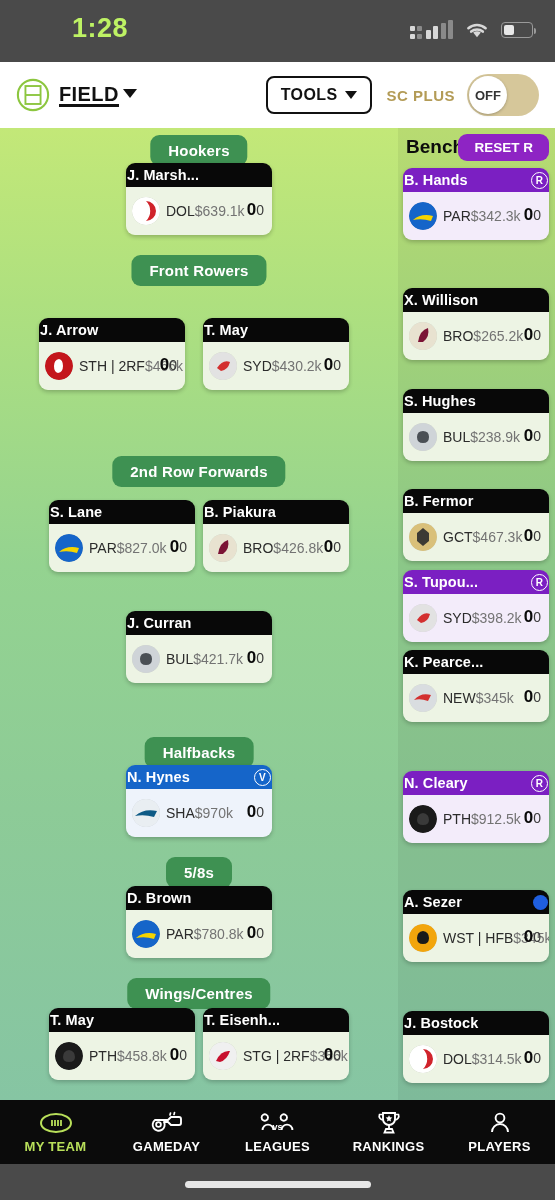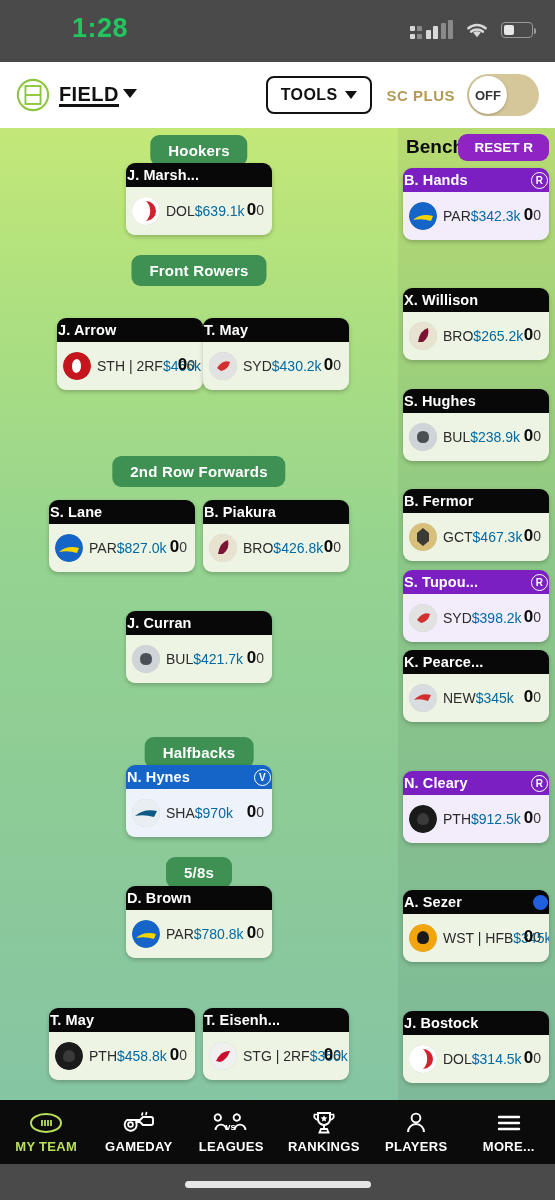--- a/index.html
+++ b/index.html
@@ -11,21 +11,21 @@
   }
   .phone { position: relative; width: 555px; height: 1200px; overflow: hidden; }
 
   
   .statusbar {
     position: absolute; top: 0; left: 0; width: 555px; height: 62px;
     background: #4a4a4a; display: flex; align-items: center;
   }
   .sb-time {
     position: absolute; left: 72px; top: 13px;
-    color: #22c55e; font-size: 27px; font-weight: 600; letter-spacing: .5px;
+    color: #bef264; font-size: 27px; font-weight: 600; letter-spacing: .5px;
   }
   .sb-right { position: absolute; right: 22px; top: 20px; display: flex; align-items: center; gap: 11px; }
   .sig { display: flex; align-items: flex-end; gap: 2.5px; height: 18px; }
   .sig i { display: block; width: 5px; background: #8a8a8a; border-radius: 1px; }
   .sig i.on { background: #d8d8d8; }
   .sig-grid { display: grid; grid-template-columns: repeat(2, 5px); grid-template-rows: repeat(2, 5px);
               gap: 2.5px; margin-right: 1px; }
   .sig-grid b { display: block; background: #d8d8d8; border-radius: 1px; }
   .sig-grid b.dim { background: #8a8a8a; }
   .batt { width: 32px; height: 16px; border: 1.8px solid #9a9a9a; border-radius: 4px; position: relative; padding: 2px; }
@@ -100,21 +100,21 @@
     background: #edf4e4; height: 48px;
   }
   .card.captain .cbody { background: #eef3fb; }
   .card.reserve .cbody { background: #f3ecfa; }
   .logo { width: 28px; height: 28px; border-radius: 50%; flex: none; overflow: hidden;
           box-shadow: inset 0 0 0 1px rgba(0,0,0,.12); }
   .logo svg { display: block; width: 100%; height: 100%; }
   .cinfo { flex: 1; min-width: 0; }
   .cinfo .team { font-size: 14px; color: #2b2b2b; line-height: 1.15; white-space: nowrap;
                  overflow: hidden; text-overflow: clip; }
-  .cinfo .price { font-size: 14px; color: #0369a1; line-height: 1.2; white-space: nowrap; }
+  .cinfo .price { font-size: 14px; color: #737373; line-height: 1.2; white-space: nowrap; }
   .cstats { text-align: right; flex: none; }
   .cstats .big { font-size: 17px; font-weight: 700; color: #0a0a0a; line-height: 1.1; }
   .cstats .small { font-size: 14px; color: #3a3a3a; line-height: 1.2; }
   .badge {
     width: 17px; height: 17px; border-radius: 50%; border: 1.6px solid #fff;
     display: flex; align-items: center; justify-content: center;
     font-size: 10px; font-weight: 700; color: #fff; flex: none;
   }
   .dot-badge { width: 15px; height: 15px; border-radius: 50%; background: #1f5fe0; flex: none; }
 
@@ -197,37 +197,38 @@
 
   <div class="field">
     <div class="bench-col"></div>
 
     <div class="main-col">
       <div class="pos-label" style="top:7px">Hookers</div>
       <div class="pos-label" style="top:127px">Front Rowers</div>
       <div class="pos-label" style="top:328px">2nd Row Forwards</div>
       <div class="pos-label" style="top:609px">Halfbacks</div>
       <div class="pos-label" style="top:729px">5/8s</div>
+      <div class="pos-label" style="top:850px">Wings/Centres</div>
       <div id="field-cards">
           <div class="card " style="left:126px;top:35px">
             <div class="chead">
               <span class="nm">J. Marsh...</span>
             </div>
             <div class="cbody">
               <span class="logo">
                 <svg viewBox="0 0 28 28">
                   <circle cx="14" cy="14" r="14" fill="#ffffff"></circle>
                   <path d="M14 4 a10 10 0 0 1 0 20 a14 14 0 0 0 0 -20 Z" fill="#d0232b"></path>
                 </svg>
               </span>
               <span class="cinfo"><span class="team">DOL</span><span class="price">$639.1k</span></span>
               <span class="cstats"><span class="big">0</span><span class="small">0</span></span>
             </div>
           </div>
-          <div class="card " style="left:57px;top:190px">
+          <div class="card " style="left:39px;top:190px">
             <div class="chead">
               <span class="nm">J. Arrow</span>
             </div>
             <div class="cbody">
               <span class="logo">
                 <svg viewBox="0 0 28 28">
                   <circle cx="14" cy="14" r="14" fill="#c4161c"></circle>
                   <path d="M14 7 q4 1 4 7 q0 6 -5 7 q-4 -1 -4 -7 q0 -6 5 -7 Z" fill="#ffffff"></path>
                 </svg>
               </span>
@@ -548,28 +549,18 @@
       </svg>
       <span class="tlabel">RANKINGS</span>
     </div>
     <div class="tab">
       <svg width="30" height="24" viewBox="0 0 30 24">
         <circle cx="15" cy="7" r="4.4" fill="none" stroke="#fff" stroke-width="1.9"></circle>
         <path d="M7 21 a8 8 0 0 1 16 0" fill="none" stroke="#fff" stroke-width="1.9"></path>
       </svg>
       <span class="tlabel">PLAYERS</span>
     </div>
-    <div class="tab">
-      <svg width="32" height="24" viewBox="0 0 32 24">
-        <g stroke="#fff" stroke-width="2.4" stroke-linecap="round">
-          <line x1="6" y1="6" x2="26" y2="6"></line>
-            <line x1="6" y1="12" x2="26" y2="12"></line>
-            <line x1="6" y1="18" x2="26" y2="18"></line>
-        </g>
-      </svg>
-      <span class="tlabel">MORE...</span>
-    </div>
   </div>
 
   <div class="homebar-zone">
     <div class="homebar"></div>
   </div>
 </div>
 
 </body></html>

